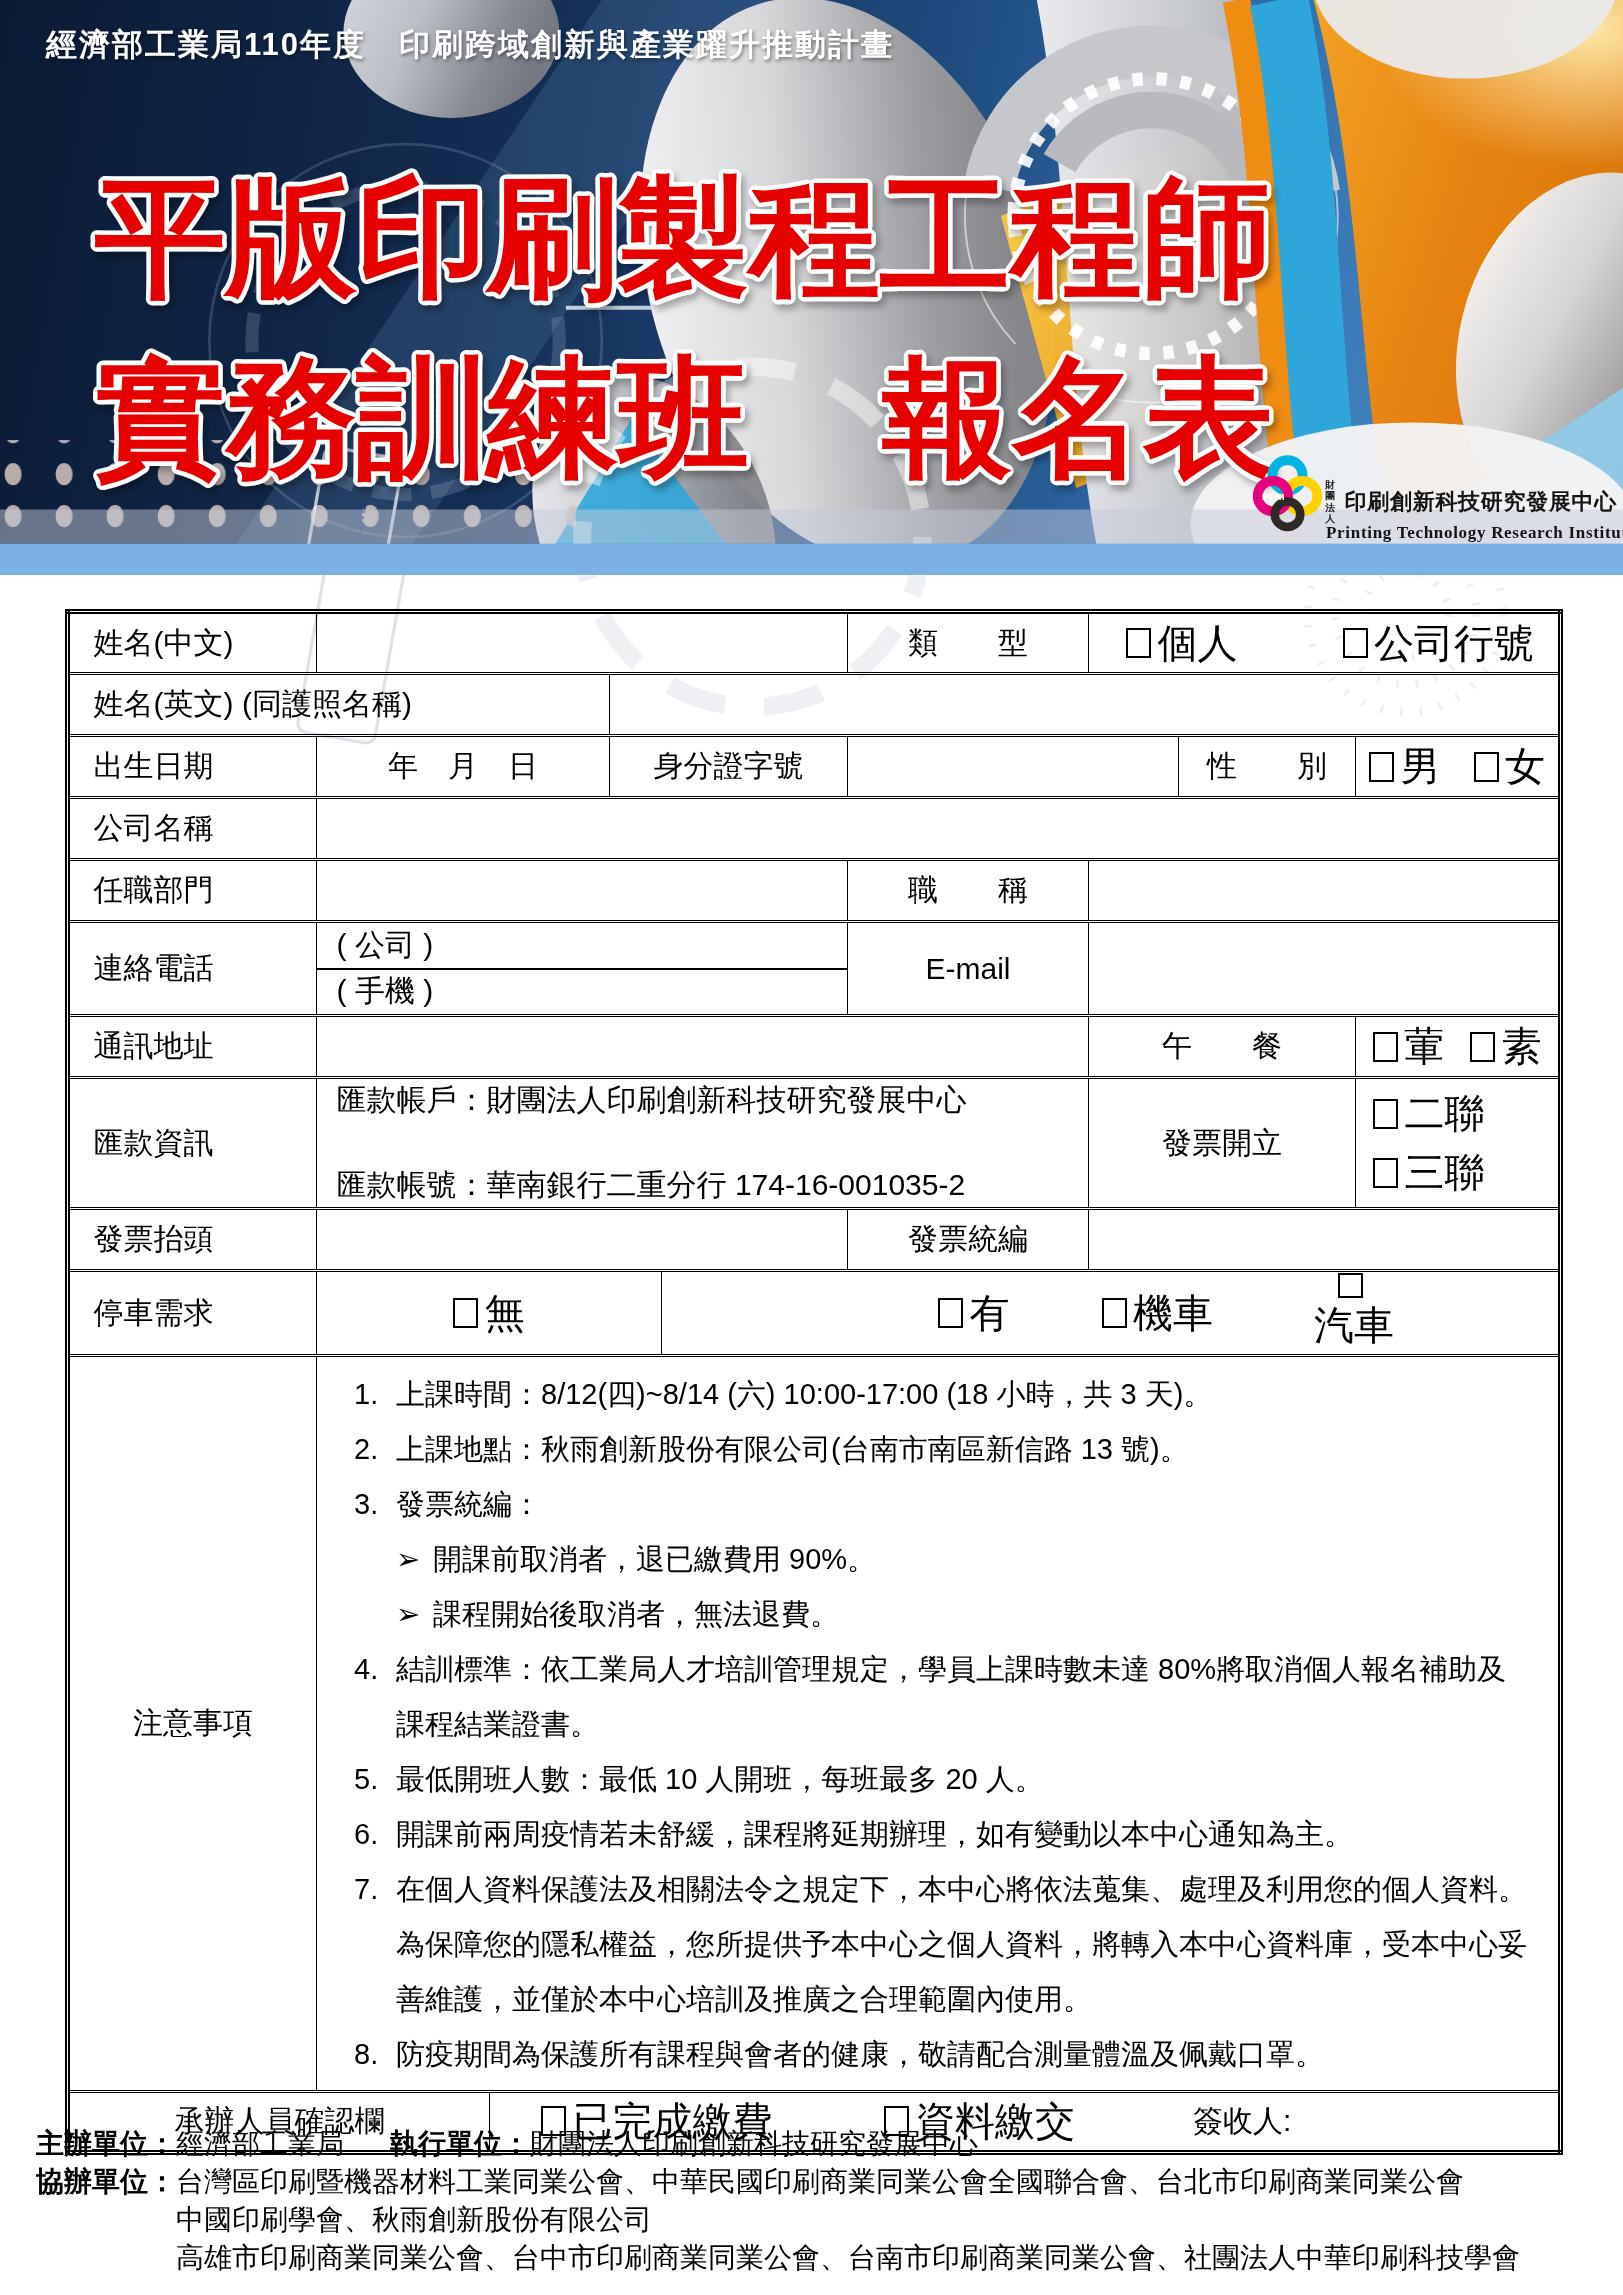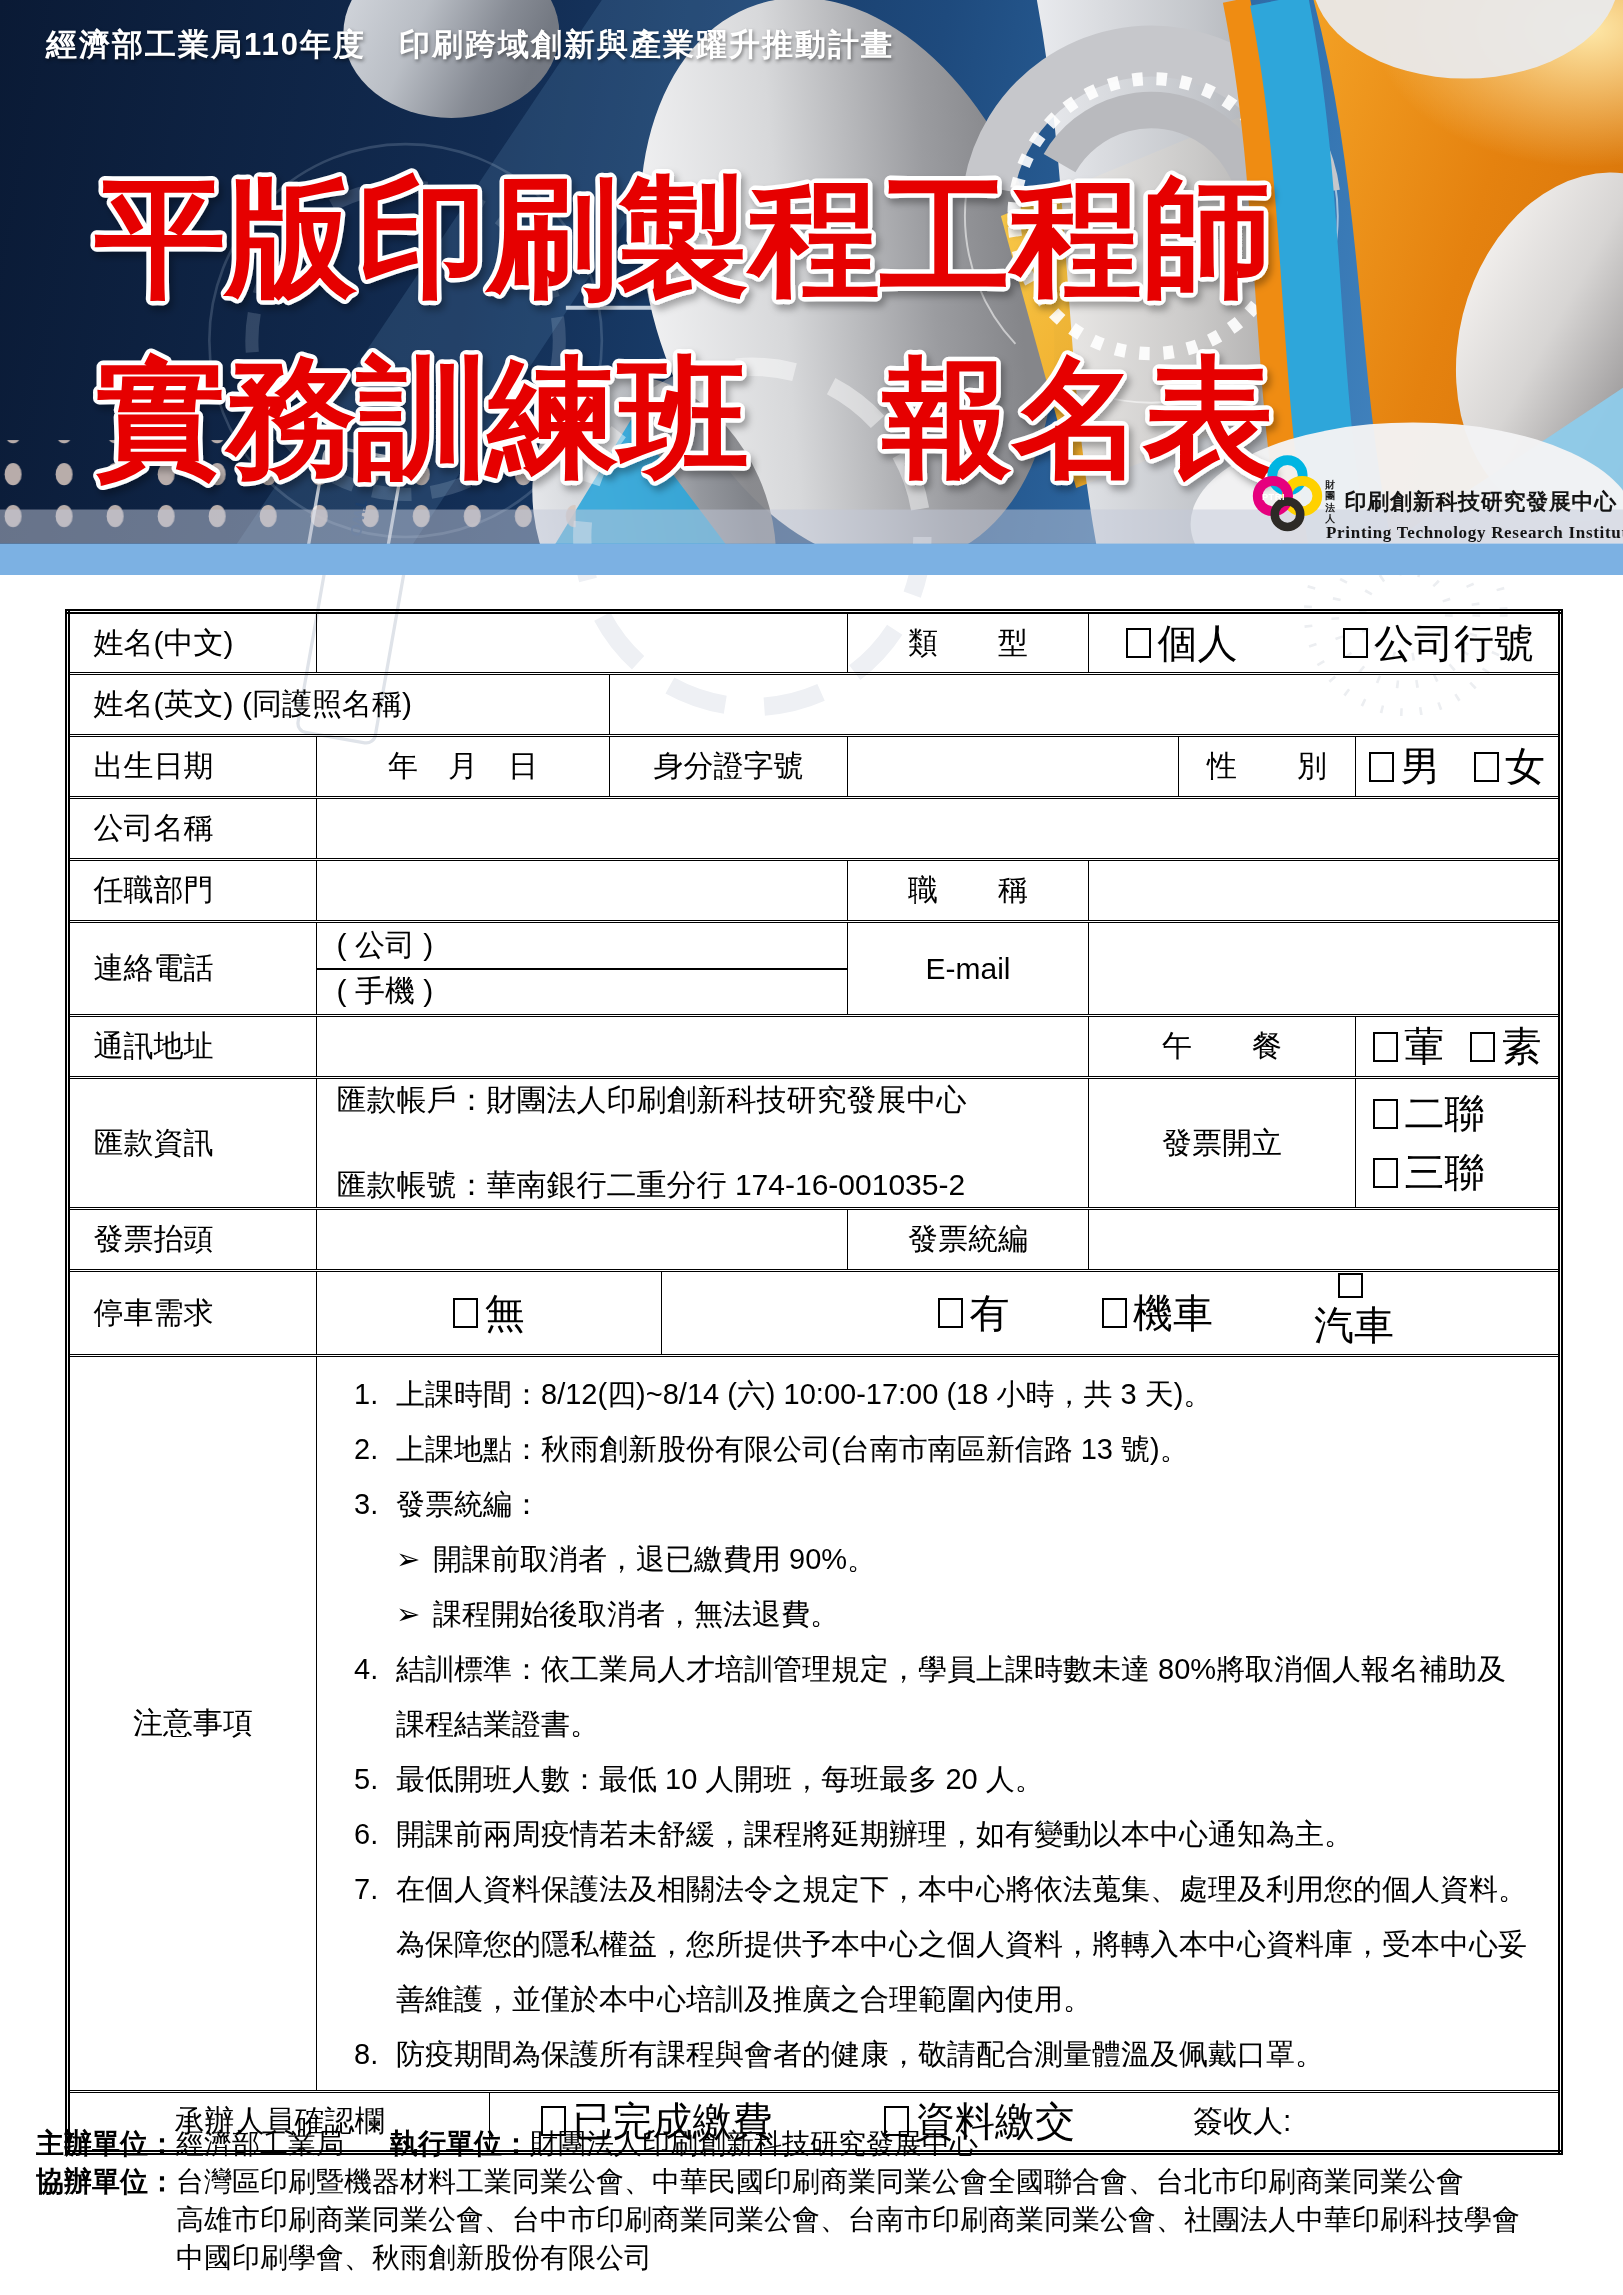--- a/index.html
+++ b/index.html
@@ -427,20 +427,20 @@
     </table>
 
   <div class="footer">
     <div class="f-row1">
       <b>主辦單位：</b><span>經濟部工業局</span><span class="f-gap"></span><b>執行單位：</b><span>財團法人印刷創新科技研究發展中心</span>
     </div>
     <div class="f-co">
       <b class="f-lab">協辦單位：</b>
       <div class="f-lines">
         <div>台灣區印刷暨機器材料工業同業公會、中華民國印刷商業同業公會全國聯合會、台北市印刷商業同業公會</div>
+        <div>中國印刷學會、秋雨創新股份有限公司</div>
         <div>高雄市印刷商業同業公會、台中市印刷商業同業公會、台南市印刷商業同業公會、社團法人中華印刷科技學會</div>
-        <div>中國印刷學會、秋雨創新股份有限公司</div>
       </div>
     </div>
   </div>
 
 </div>
 
 
 </body></html>

